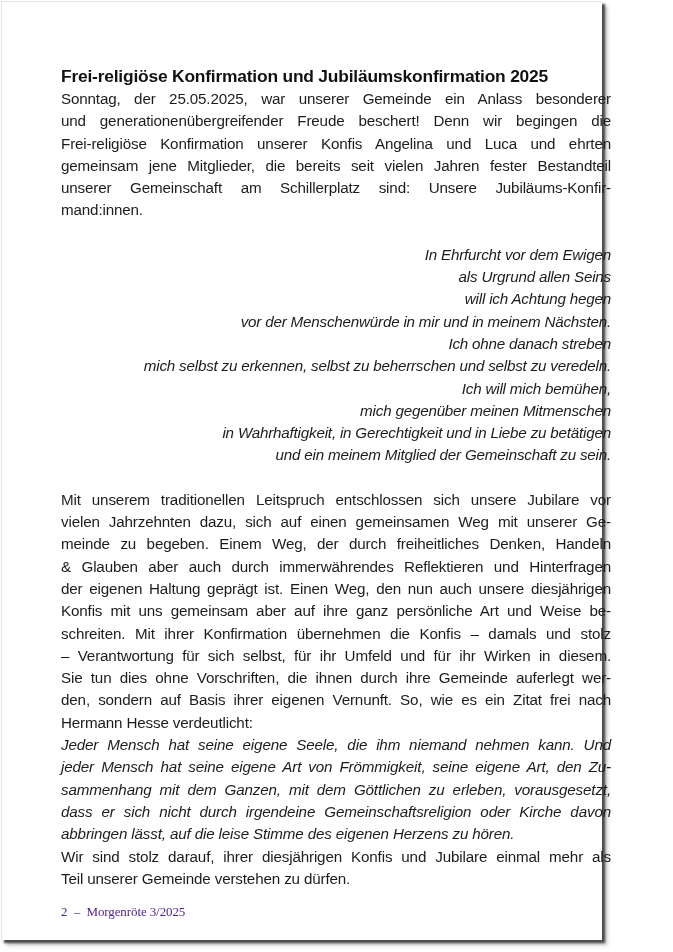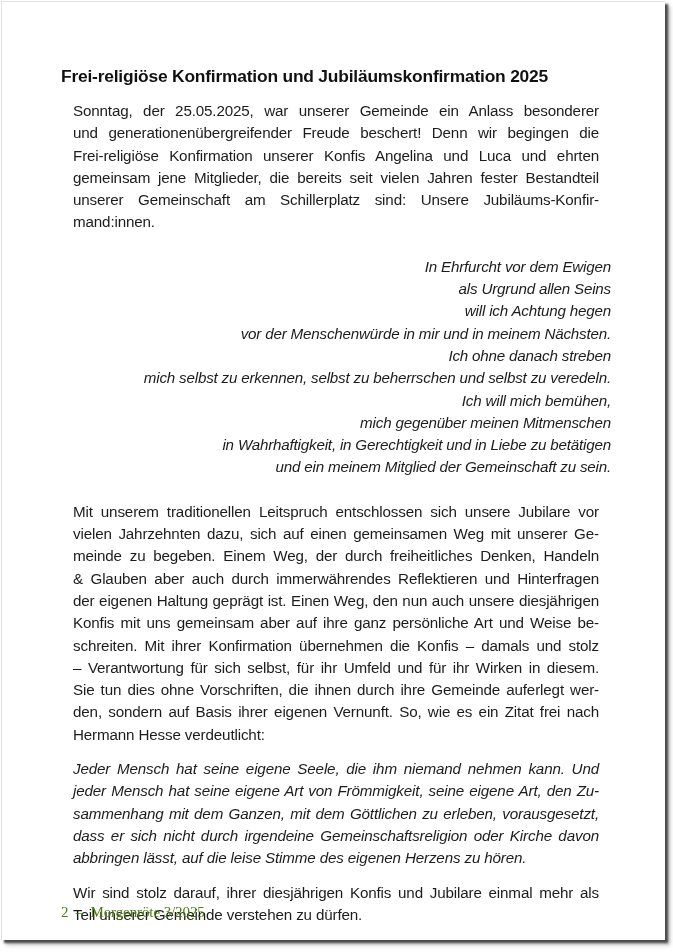--- a/index.html
+++ b/index.html
@@ -10,21 +10,21 @@
     body {
       width: 673px;
       height: 952px;
       position: relative;
       overflow: hidden;
     }
     .sheet {
       position: absolute;
       left: 1px;
       top: 1px;
-      width: 664px;
+      width: 601px;
       height: 939px;
       background: #ffffff;
       border-left: 1px solid #e2e2e2;
       border-top: 1px solid #e2e2e2;
       box-shadow: 3px 3px 2px #4a4a4a, 5px 5px 4px rgba(0,0,0,0.25);
       box-sizing: border-box;
     }
     .content {
       position: absolute;
       left: 59px;
@@ -38,21 +38,21 @@
     .title {
       font-weight: bold;
       font-size: 17.4px;
       line-height: 24px;
       margin: 0;
       letter-spacing: -0.2px;
       color: #111;
       white-space: nowrap;
     }
     p {
-      margin: 12px;
+      margin: 0;
       text-align: justify;
       text-align-last: left;
       letter-spacing: -0.15px;
     }
     .line {
       display: block;
       text-align: justify;
       text-align-last: justify;
       white-space: nowrap;
     }
@@ -73,22 +73,22 @@
       margin-top: 22px;
     }
     .italic {
       font-style: italic;
     }
     .footer {
       position: absolute;
       left: 59px;
       top: 902px;
       font-family: "Liberation Serif", serif;
-      font-size: 15px;
-      color: #4d7c0f;
+      font-size: 13px;
+      color: #4c1d95;
       letter-spacing: -0.1px;
       white-space: nowrap;
     }
   </style>
 </head>
 <body>
 
 <div class="sheet">
   <div class="content">
     <h1 class="title">Frei-religiöse Konfirmation und Jubiläumskonfirmation 2025</h1>

